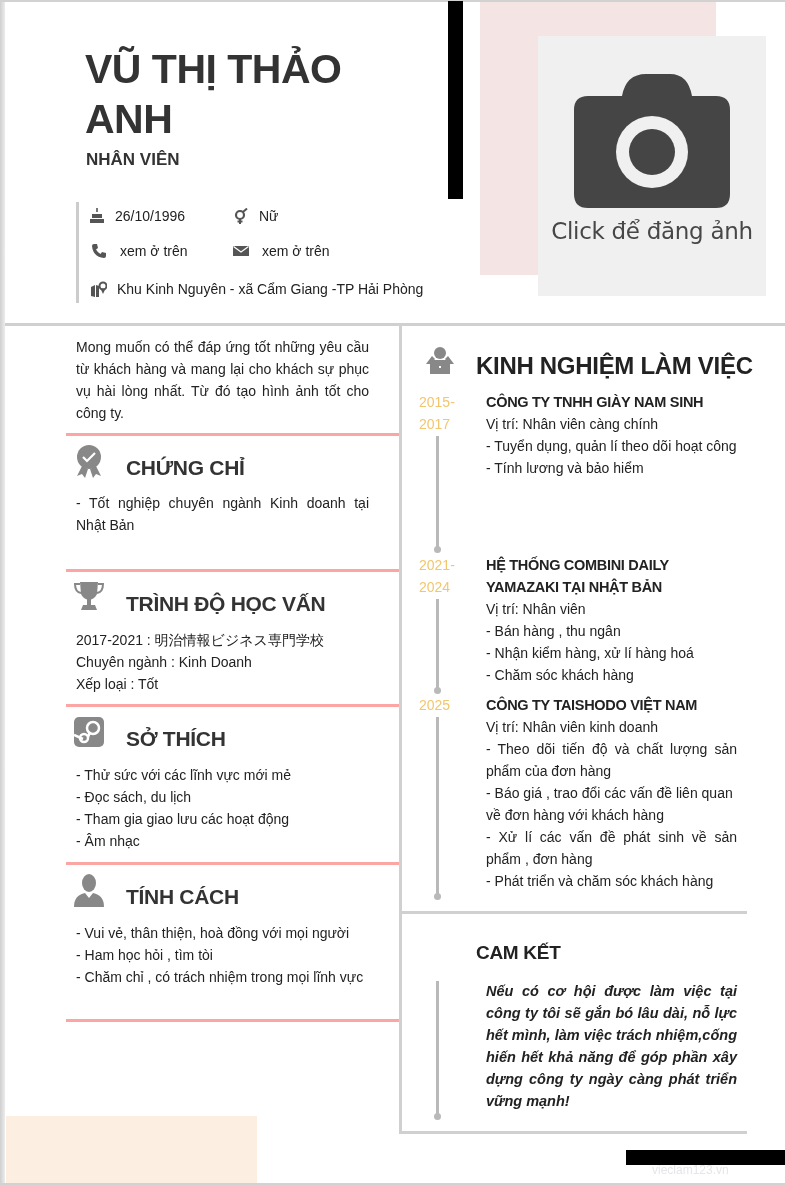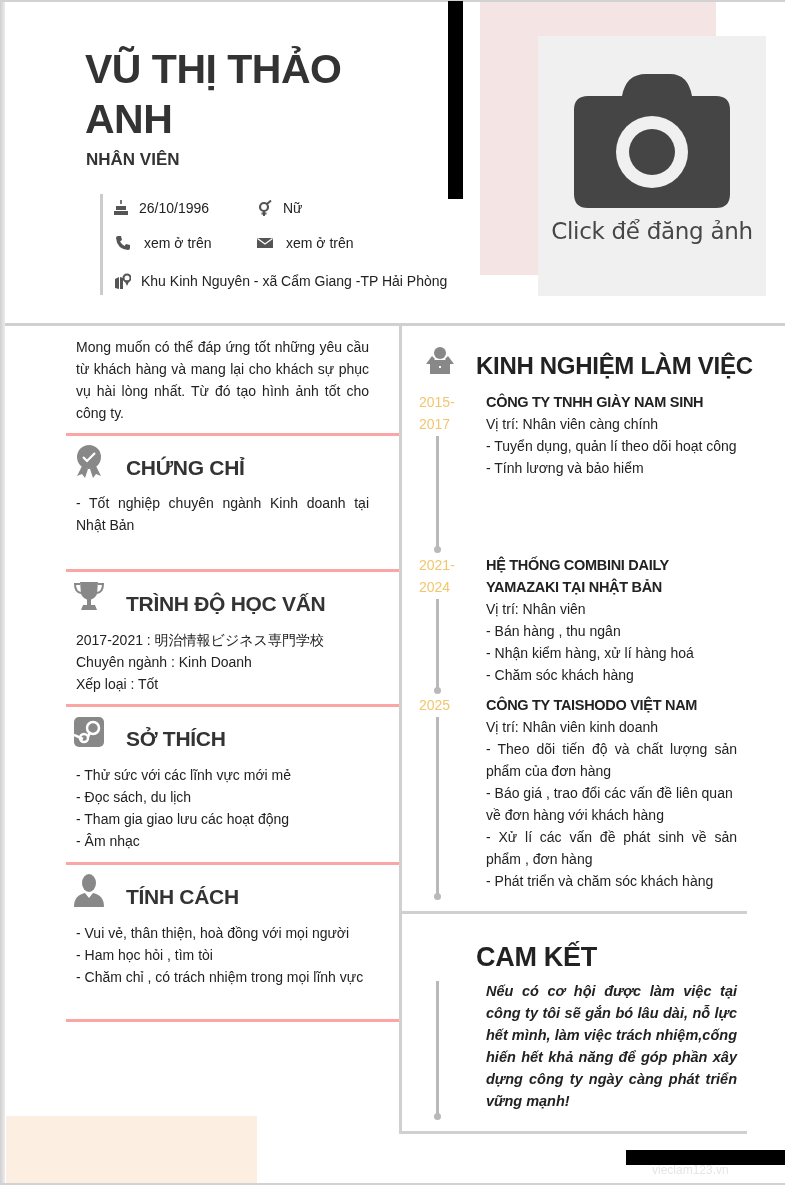--- a/index.html
+++ b/index.html
@@ -15,21 +15,21 @@
 
   
   .name { position: absolute; left: 85px; top: 44px; width: 340px; font-size: 41px; font-weight: bold; line-height: 50px; color: #333; letter-spacing: -0.5px; }
   .job-title { position: absolute; left: 86px; top: 150px; font-size: 17px; font-weight: bold; color: #333; }
   .black-bar-v { position: absolute; left: 448px; top: 1px; width: 15px; height: 198px; background: #000; }
   .pink-block { position: absolute; left: 480px; top: 2px; width: 236px; height: 273px; background: #f4e4e4; }
   .photo-box { position: absolute; left: 538px; top: 36px; width: 228px; height: 260px; background: #f0f0f0; cursor: pointer; }
   .camera { position: absolute; left: 36px; top: 38px; width: 156px; height: 136px; }
   .photo-label { position: absolute; left: 0; top: 182px; width: 228px; text-align: center; font-size: 23px; color: #474747; font-family: "DejaVu Sans", sans-serif; letter-spacing: -0.3px; }
 
-  .contact { position: absolute; left: 76px; top: 194px; width: 370px; height: 101px; border-left: 3px solid #cccccc; margin-left: 24px; }
+  .contact { position: absolute; left: 76px; top: 202px; width: 370px; height: 101px; border-left: 3px solid #cccccc; }
   .ci { position: absolute; display: flex; align-items: center; font-size: 14px; color: #222; height: 20px; white-space: nowrap; }
   .ci svg { width: 16px; height: 16px; margin-right: 10px; flex: none; }
 
   .hr-top { position: absolute; left: 5px; top: 323px; width: 780px; height: 3px; background: #d0d0d0; }
   .col-divider { position: absolute; left: 399px; top: 326px; width: 3px; height: 808px; background: #d0d0d0; }
 
   
   .lsec { position: absolute; left: 66px; width: 333px; border-bottom: 3px solid #fca5a5; }
   .ltext { position: absolute; left: 10px; width: 293px; font-size: 14px; line-height: 22px; color: #222; }
   .justify { text-align: justify; }
@@ -38,21 +38,21 @@
 
   
   .exp-title { position: absolute; left: 476px; top: 352px; font-size: 24px; font-weight: bold; color: #222; letter-spacing: -0.3px; }
   .year { position: absolute; left: 419px; width: 44px; font-size: 14px; line-height: 22px; color: #f2c66d; }
   .tl-line { position: absolute; left: 436px; width: 3px; background: #b9b9b9; }
   .tl-dot { position: absolute; left: 434px; width: 7px; height: 7px; border-radius: 50%; background: #b9b9b9; }
   .job { position: absolute; left: 486px; width: 251px; font-size: 14px; line-height: 22px; color: #222; }
   .job .company { font-weight: bold; font-size: 14.5px; letter-spacing: -0.3px; }
   .job p { margin: 0; }
   .exp-bottom { position: absolute; left: 402px; top: 911px; width: 345px; height: 3px; background: #d0d0d0; }
-  .commit-title { position: absolute; left: 476px; top: 942px; font-size: 27px; font-weight: bold; color: #222; letter-spacing: -0.3px; }
+  .commit-title { position: absolute; left: 476px; top: 942px; font-size: 19px; font-weight: bold; color: #222; letter-spacing: -0.3px; }
   .commit-text { position: absolute; left: 486px; top: 980px; width: 251px; font-size: 14.5px; line-height: 22px; font-style: italic; font-weight: bold; color: #222; text-align: justify; }
   .commit-bottom { position: absolute; left: 402px; top: 1131px; width: 345px; height: 3px; background: #d0d0d0; }
 
   .black-bar-h { position: absolute; left: 626px; top: 1150px; width: 159px; height: 15px; background: #000; }
   .watermark { position: absolute; left: 652px; top: 1163px; font-size: 12px; color: #e6e6ea; }
   .peach-block { position: absolute; left: 6px; top: 1116px; width: 251px; height: 67px; background: #fdeee2; }
 </style>
 </head>
 <body>
 

